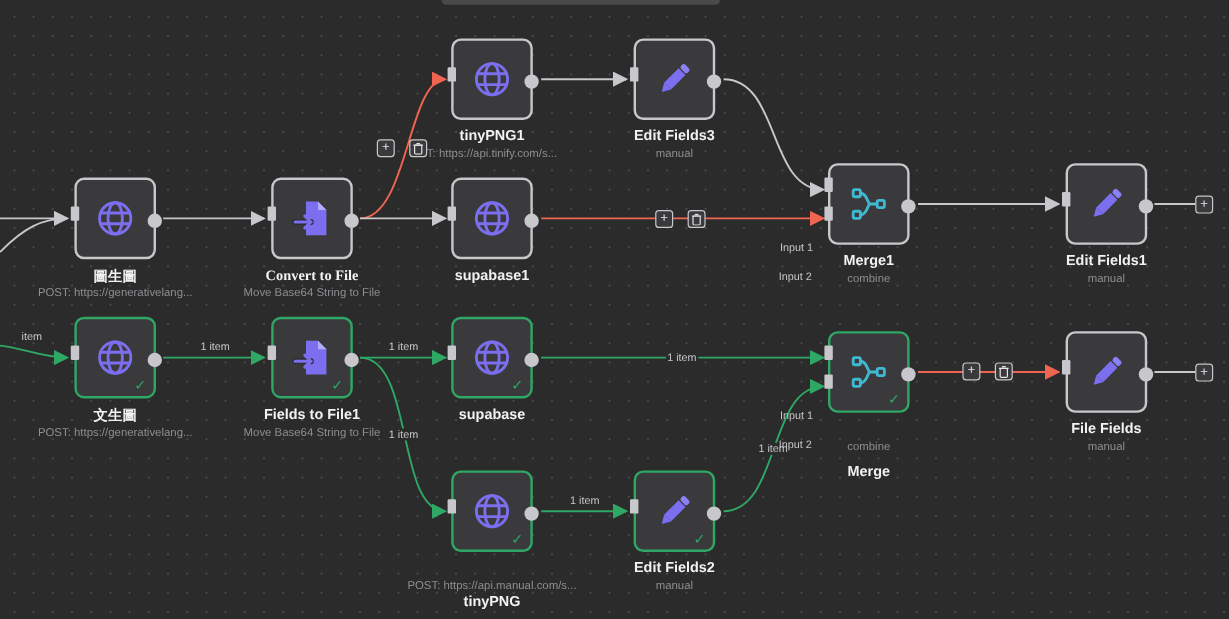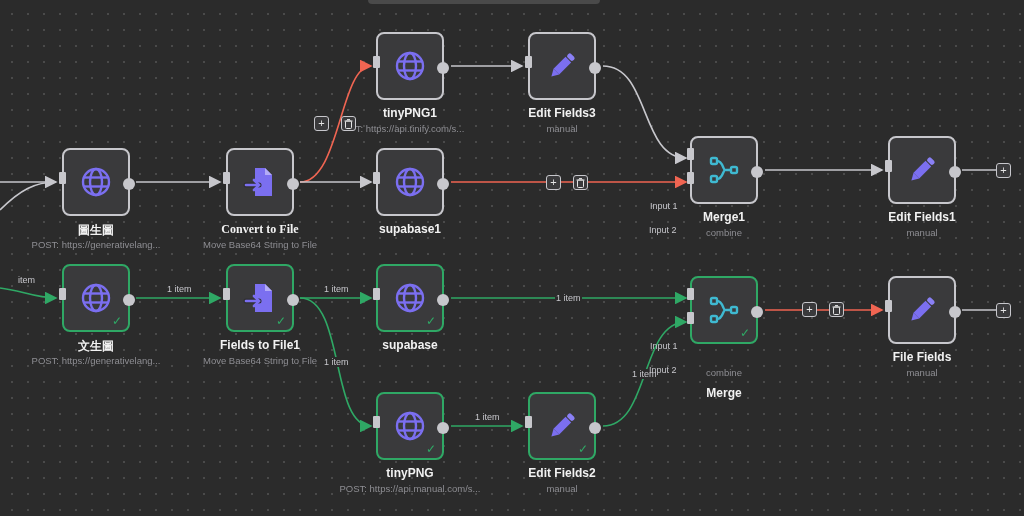--- a/index.html
+++ b/index.html
@@ -262,21 +262,21 @@
             <circle cx="17" cy="17" r="13"></circle>
             <ellipse cx="17" cy="17" rx="6" ry="13"></ellipse>
             <line x1="4" y1="12.5" x2="30" y2="12.5"></line>
             <line x1="4" y1="21.5" x2="30" y2="21.5"></line>
           </g>
         </svg></div>
       <div class="port-in" style="top: 22px;"></div>
       <div class="port-out"></div>
       <span class="check">✓</span>
     </div>
-    <div class="label" style="left: 310px; top: 466px;">tinyPNG</div>
+    <div class="label" style="left: 310px; top: 494px;">tinyPNG</div>
     <div class="sublabel" style="left: 310px; top: 483px;">POST: https://api.manual.com/s...</div>
     <div class="node success" style="left: 528px; top: 392px;">
       <div class="icon"><svg viewBox="0 0 34 34">
           <g transform="rotate(45 17 17)">
             <rect x="13" y="2" width="8" height="5" rx="2" fill="#8a80f5"></rect>
             <rect x="13" y="8" width="8" height="17" fill="#7b6ff0"></rect>
             <path d="M13 25 L21 25 L17 32 Z" fill="#7b6ff0"></path>
           </g>
         </svg></div>
       <div class="port-in" style="top: 22px;"></div>

